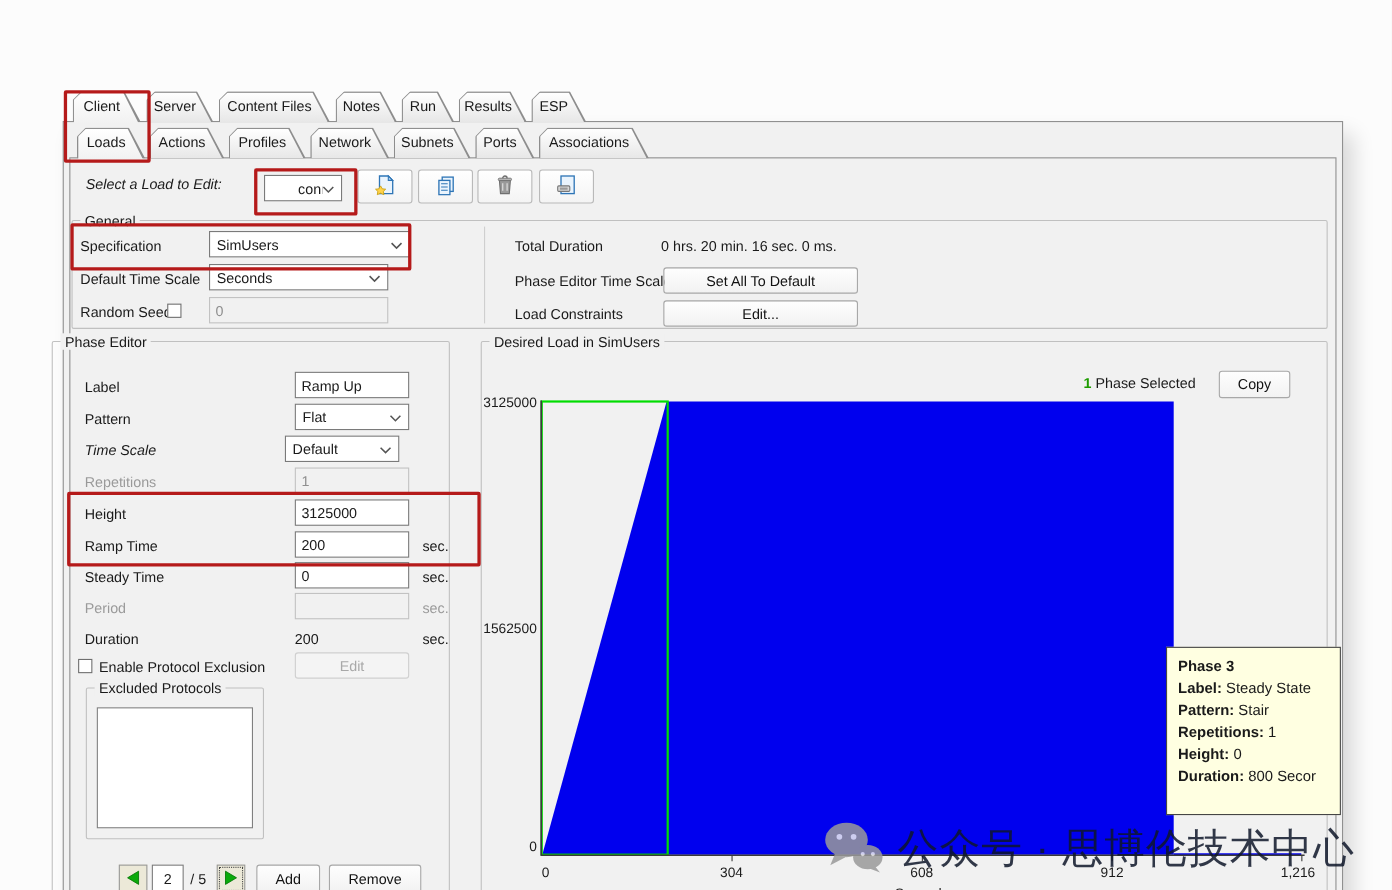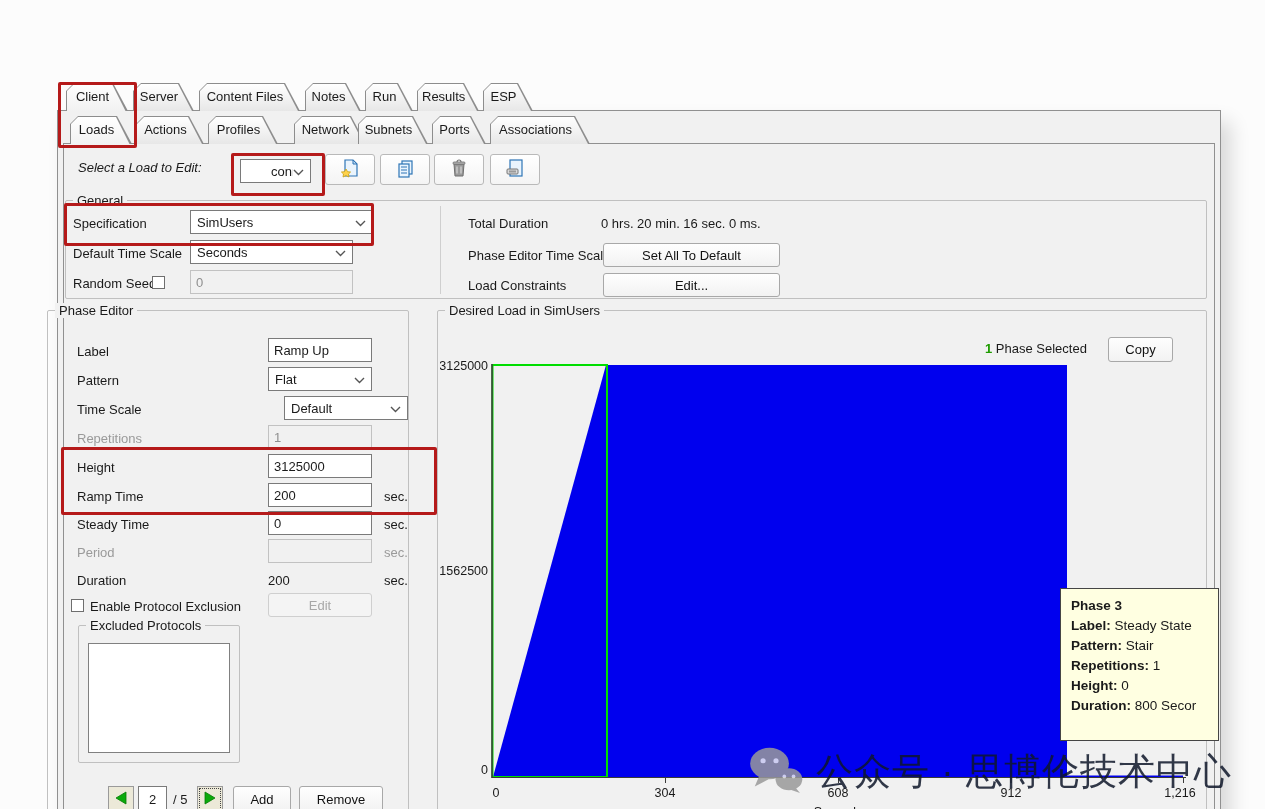--- a/index.html
+++ b/index.html
@@ -95,21 +95,21 @@
 
   <div class="tab active" style="left:70px;top:68px;width:62px;">
       <span class="tlabel">Loads</span>
     </div>
   <div class="tab" style="left:136px;top:68px;width:68px;">
       <span class="tlabel">Actions</span>
     </div>
   <div class="tab" style="left:208px;top:68px;width:70px;">
       <span class="tlabel">Profiles</span>
     </div>
-  <div class="tab" style="left:294px;top:68px;width:72px;">
+  <div class="tab" style="left:282px;top:68px;width:72px;">
       <span class="tlabel">Network</span>
     </div>
   <div class="tab" style="left:358px;top:68px;width:70px;">
       <span class="tlabel">Subnets</span>
     </div>
   <div class="tab" style="left:432px;top:68px;width:54px;">
       <span class="tlabel">Ports</span>
     </div>
   <div class="tab" style="left:490px;top:68px;width:100px;">
       <span class="tlabel">Associations</span>
@@ -185,22 +185,22 @@
   </div>
   <div class="flabel" style="left:77px;top:296px;">Label</div>
   <input class="tinput" style="left: 268px; top: 290px; width: 104px;" value="Ramp Up">
   <div class="flabel" style="left:77px;top:325px;">Pattern</div>
   <div class="combo" style="left:268px;top:319px;width:104px;">
     <span class="cvalue">Flat</span>
     <span><svg width="11" height="7" viewBox="0 0 11 7">
           <polyline points="1,1 5.5,5.5 10,1" fill="none" stroke="#555" stroke-width="1.4"></polyline>
         </svg></span>
   </div>
-  <div class="flabel" style="left:77px;top:354px;">Time Scale</div>
-  <div class="combo" style="left:284px;top:348px;width:124px;gap:17px;">
+  <div class="flabel" style="left:77px;top:354px;font-style:italic;">Time Scale</div>
+  <div class="combo" style="left:259px;top:348px;width:104px;gap:17px;">
     <span class="cvalue">Default</span>
     <span><svg width="11" height="7" viewBox="0 0 11 7">
           <polyline points="1,1 5.5,5.5 10,1" fill="none" stroke="#555" stroke-width="1.4"></polyline>
         </svg></span>
   </div>
   <div class="flabel dis" style="left:77px;top:383px;">Repetitions</div>
   <input class="tinput" style="left: 268px; top: 377px; width: 104px;" disabled="" value="1">
   <div class="flabel" style="left:77px;top:412px;">Height</div>
   <input class="tinput" style="left: 268px; top: 406px; width: 104px;" value="3125000">
   <div class="flabel" style="left:77px;top:441px;">Ramp Time</div>

